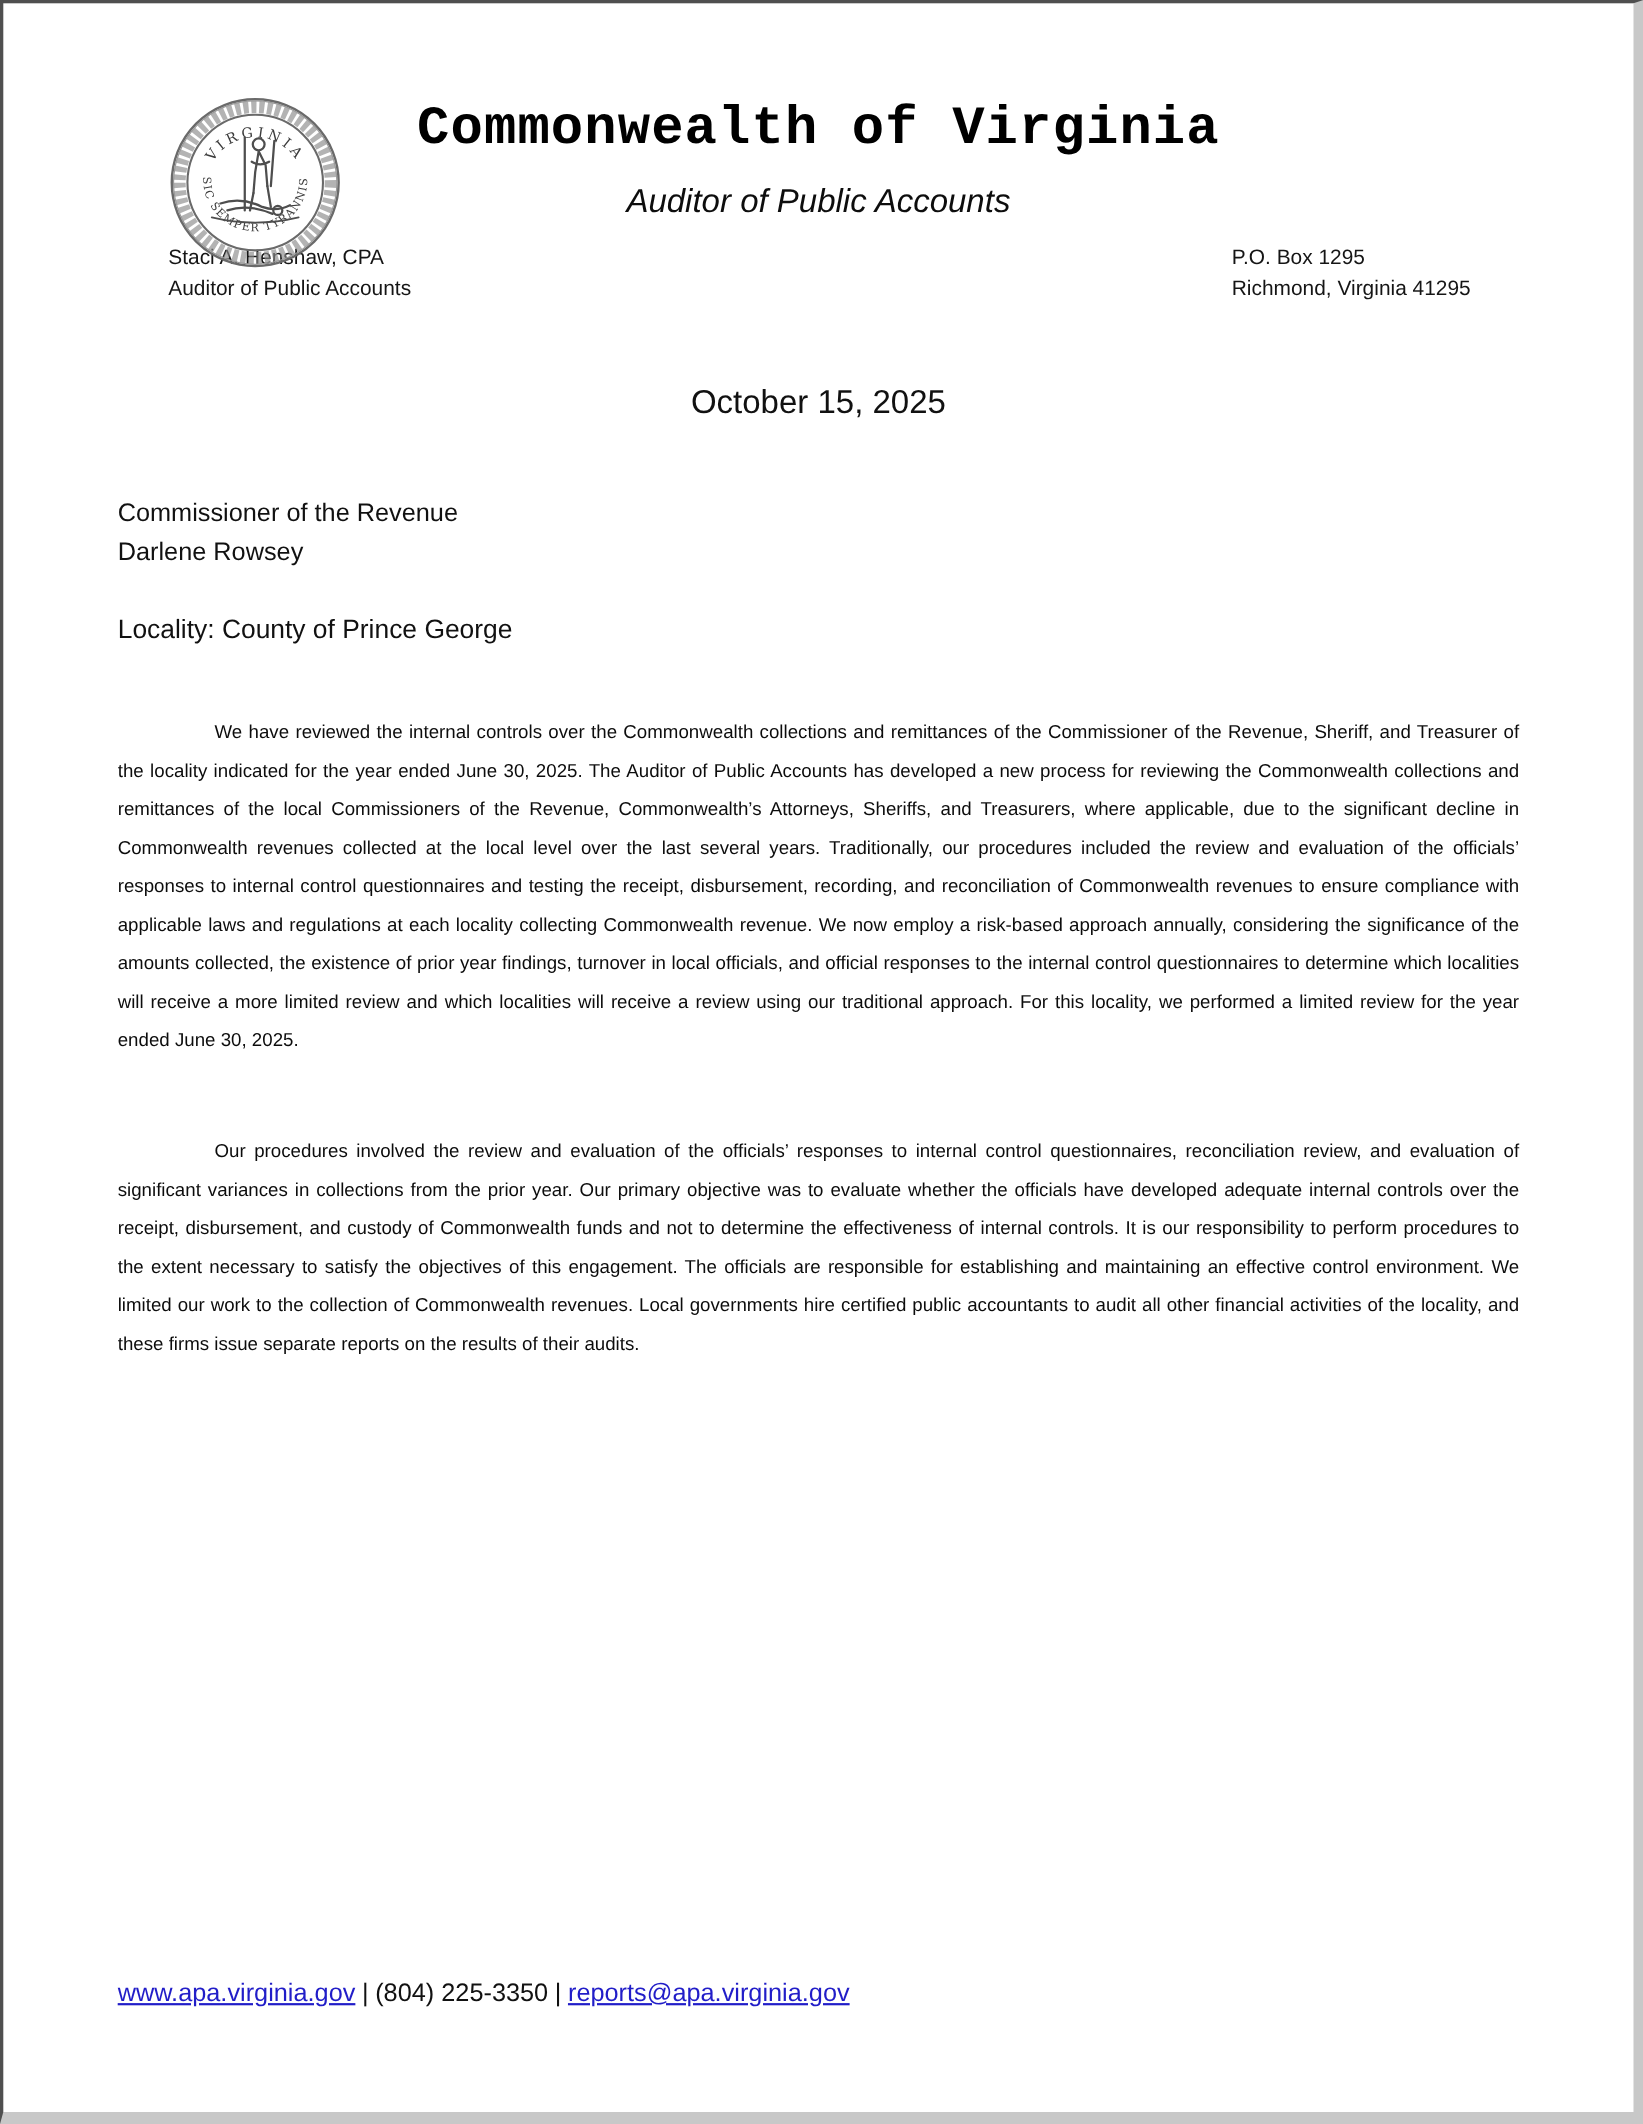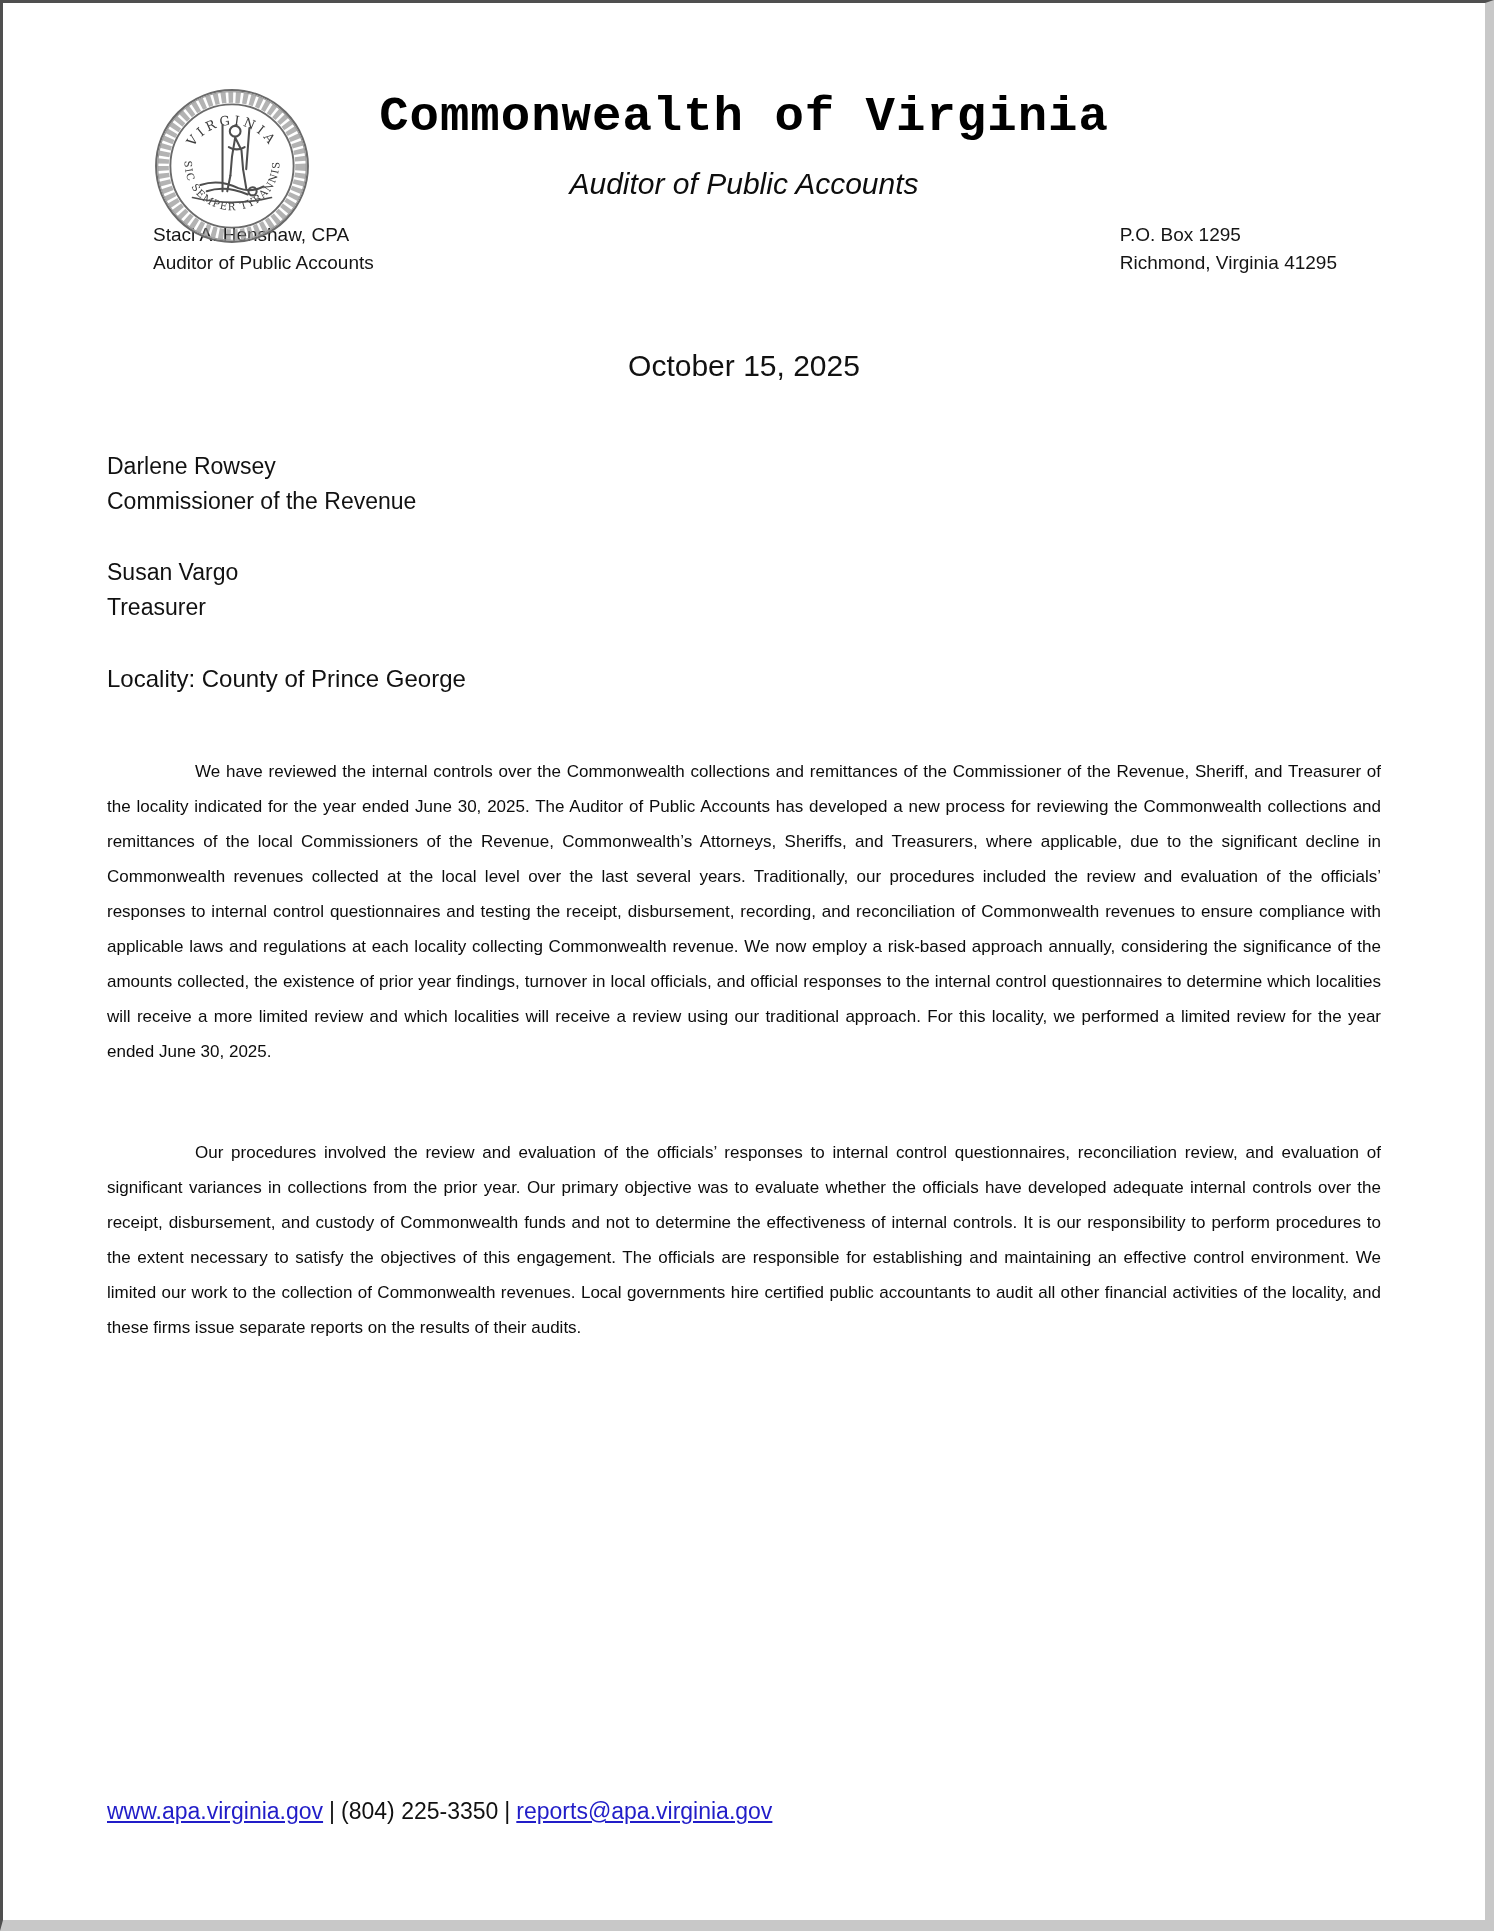--- a/index.html
+++ b/index.html
@@ -135,26 +135,22 @@
         <div>P.O. Box 1295</div>
         <div>Richmond, Virginia 41295</div>
       </div>
     </div>
   </div>
 
   <div class="date-line">October 15, 2025</div>
 
   <div class="recipients">
     <div class="recipient-block">
+      <div>Commissioner of the Revenue</div>
       <div>Darlene Rowsey</div>
-      <div>Commissioner of the Revenue</div>
-    </div>
-    <div class="recipient-block">
-      <div>Susan Vargo</div>
-      <div>Treasurer</div>
     </div>
     <div class="locality-line">Locality: County of Prince George</div>
   </div>
 
   <div class="letter-body">
     <p>We have reviewed the internal controls over the Commonwealth collections and remittances of the Commissioner of the Revenue, Sheriff, and Treasurer of the locality indicated for the year ended June 30, 2025.  The Auditor of Public Accounts has developed a new process for reviewing the Commonwealth collections and remittances of the local Commissioners of the Revenue, Commonwealth’s Attorneys, Sheriffs, and Treasurers, where applicable, due to the significant decline in Commonwealth revenues collected at the local level over the last several years.  Traditionally, our procedures included the review and evaluation of the officials’ responses to internal control questionnaires and testing the receipt, disbursement, recording, and reconciliation of Commonwealth revenues to ensure compliance with applicable laws and regulations at each locality collecting Commonwealth revenue.  We now employ a risk-based approach annually, considering the significance of the amounts collected, the existence of prior year findings, turnover in local officials, and official responses to the internal control questionnaires to determine which localities will receive a more limited review and which localities will receive a review using our traditional approach.  For this locality, we performed a limited review for the year ended June 30, 2025.</p>
     <p>Our procedures involved the review and evaluation of the officials’ responses to internal control questionnaires, reconciliation review, and evaluation of significant variances in collections from the prior year.  Our primary objective was to evaluate whether the officials have developed adequate internal controls over the receipt, disbursement, and custody of Commonwealth funds and not to determine the effectiveness of internal controls.  It is our responsibility to perform procedures to the extent necessary to satisfy the objectives of this engagement.  The officials are responsible for establishing and maintaining an effective control environment.  We limited our work to the collection of Commonwealth revenues.  Local governments hire certified public accountants to audit all other financial activities of the locality, and these firms issue separate reports on the results of their audits.</p>
   </div>
 
   <div class="footer">

